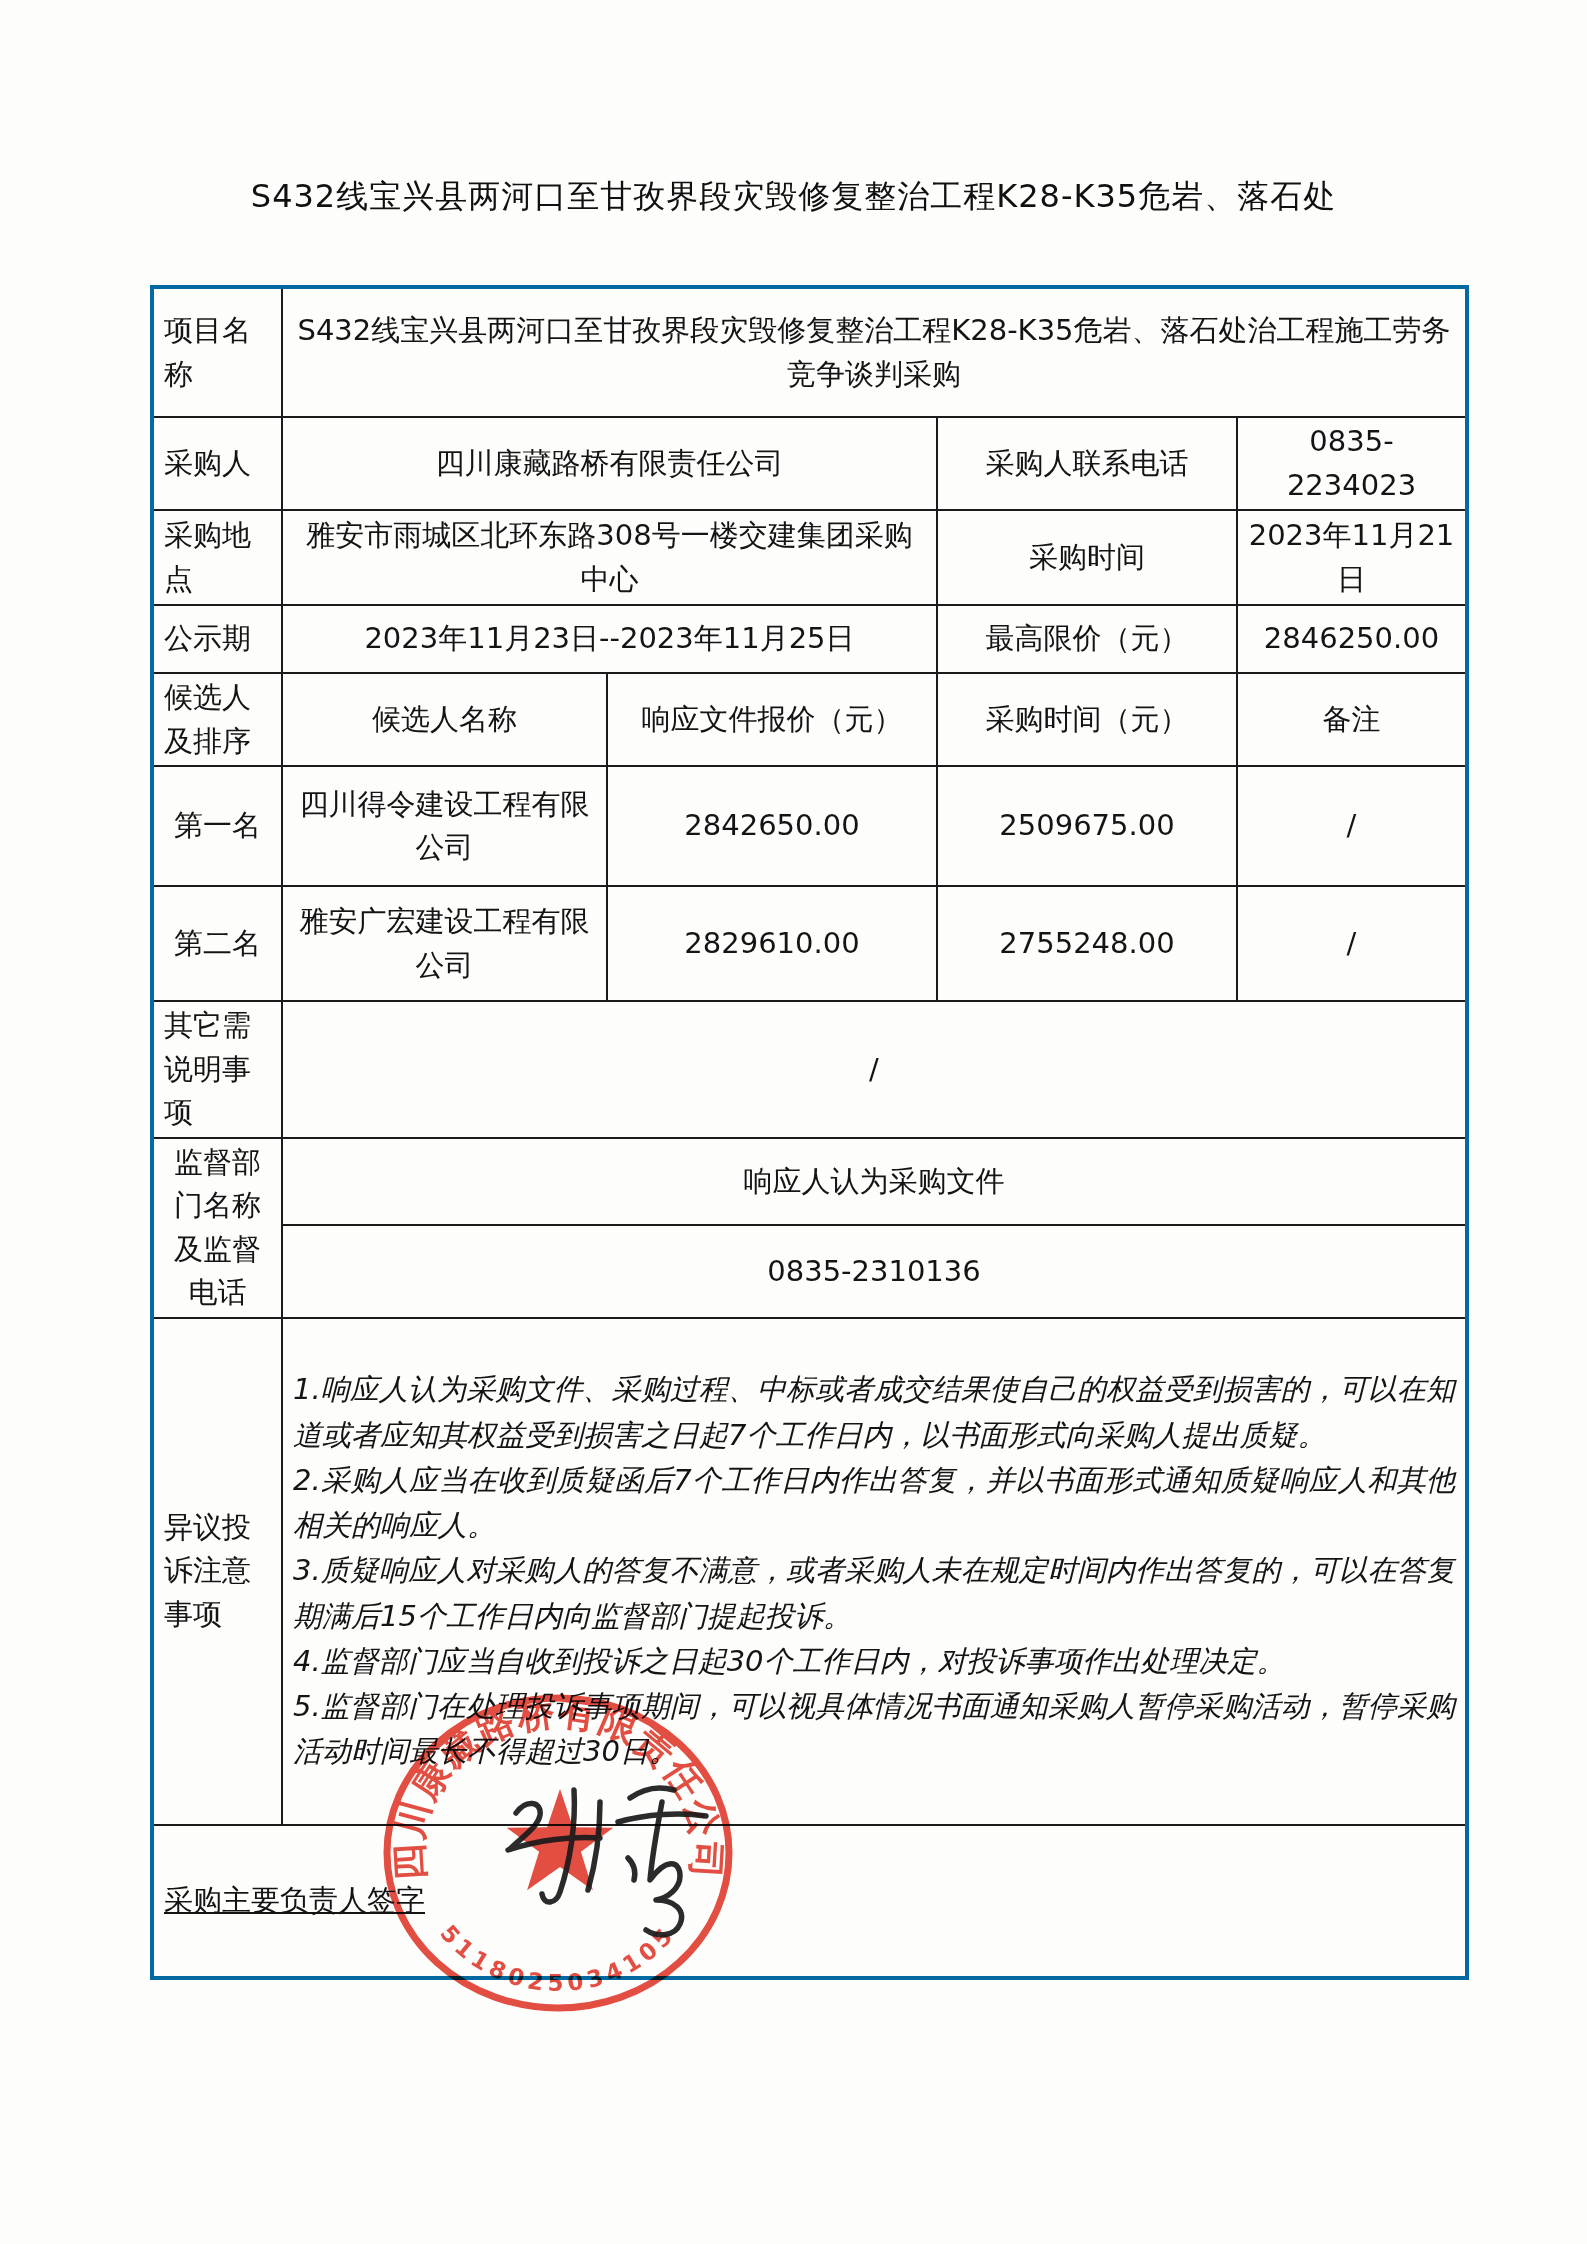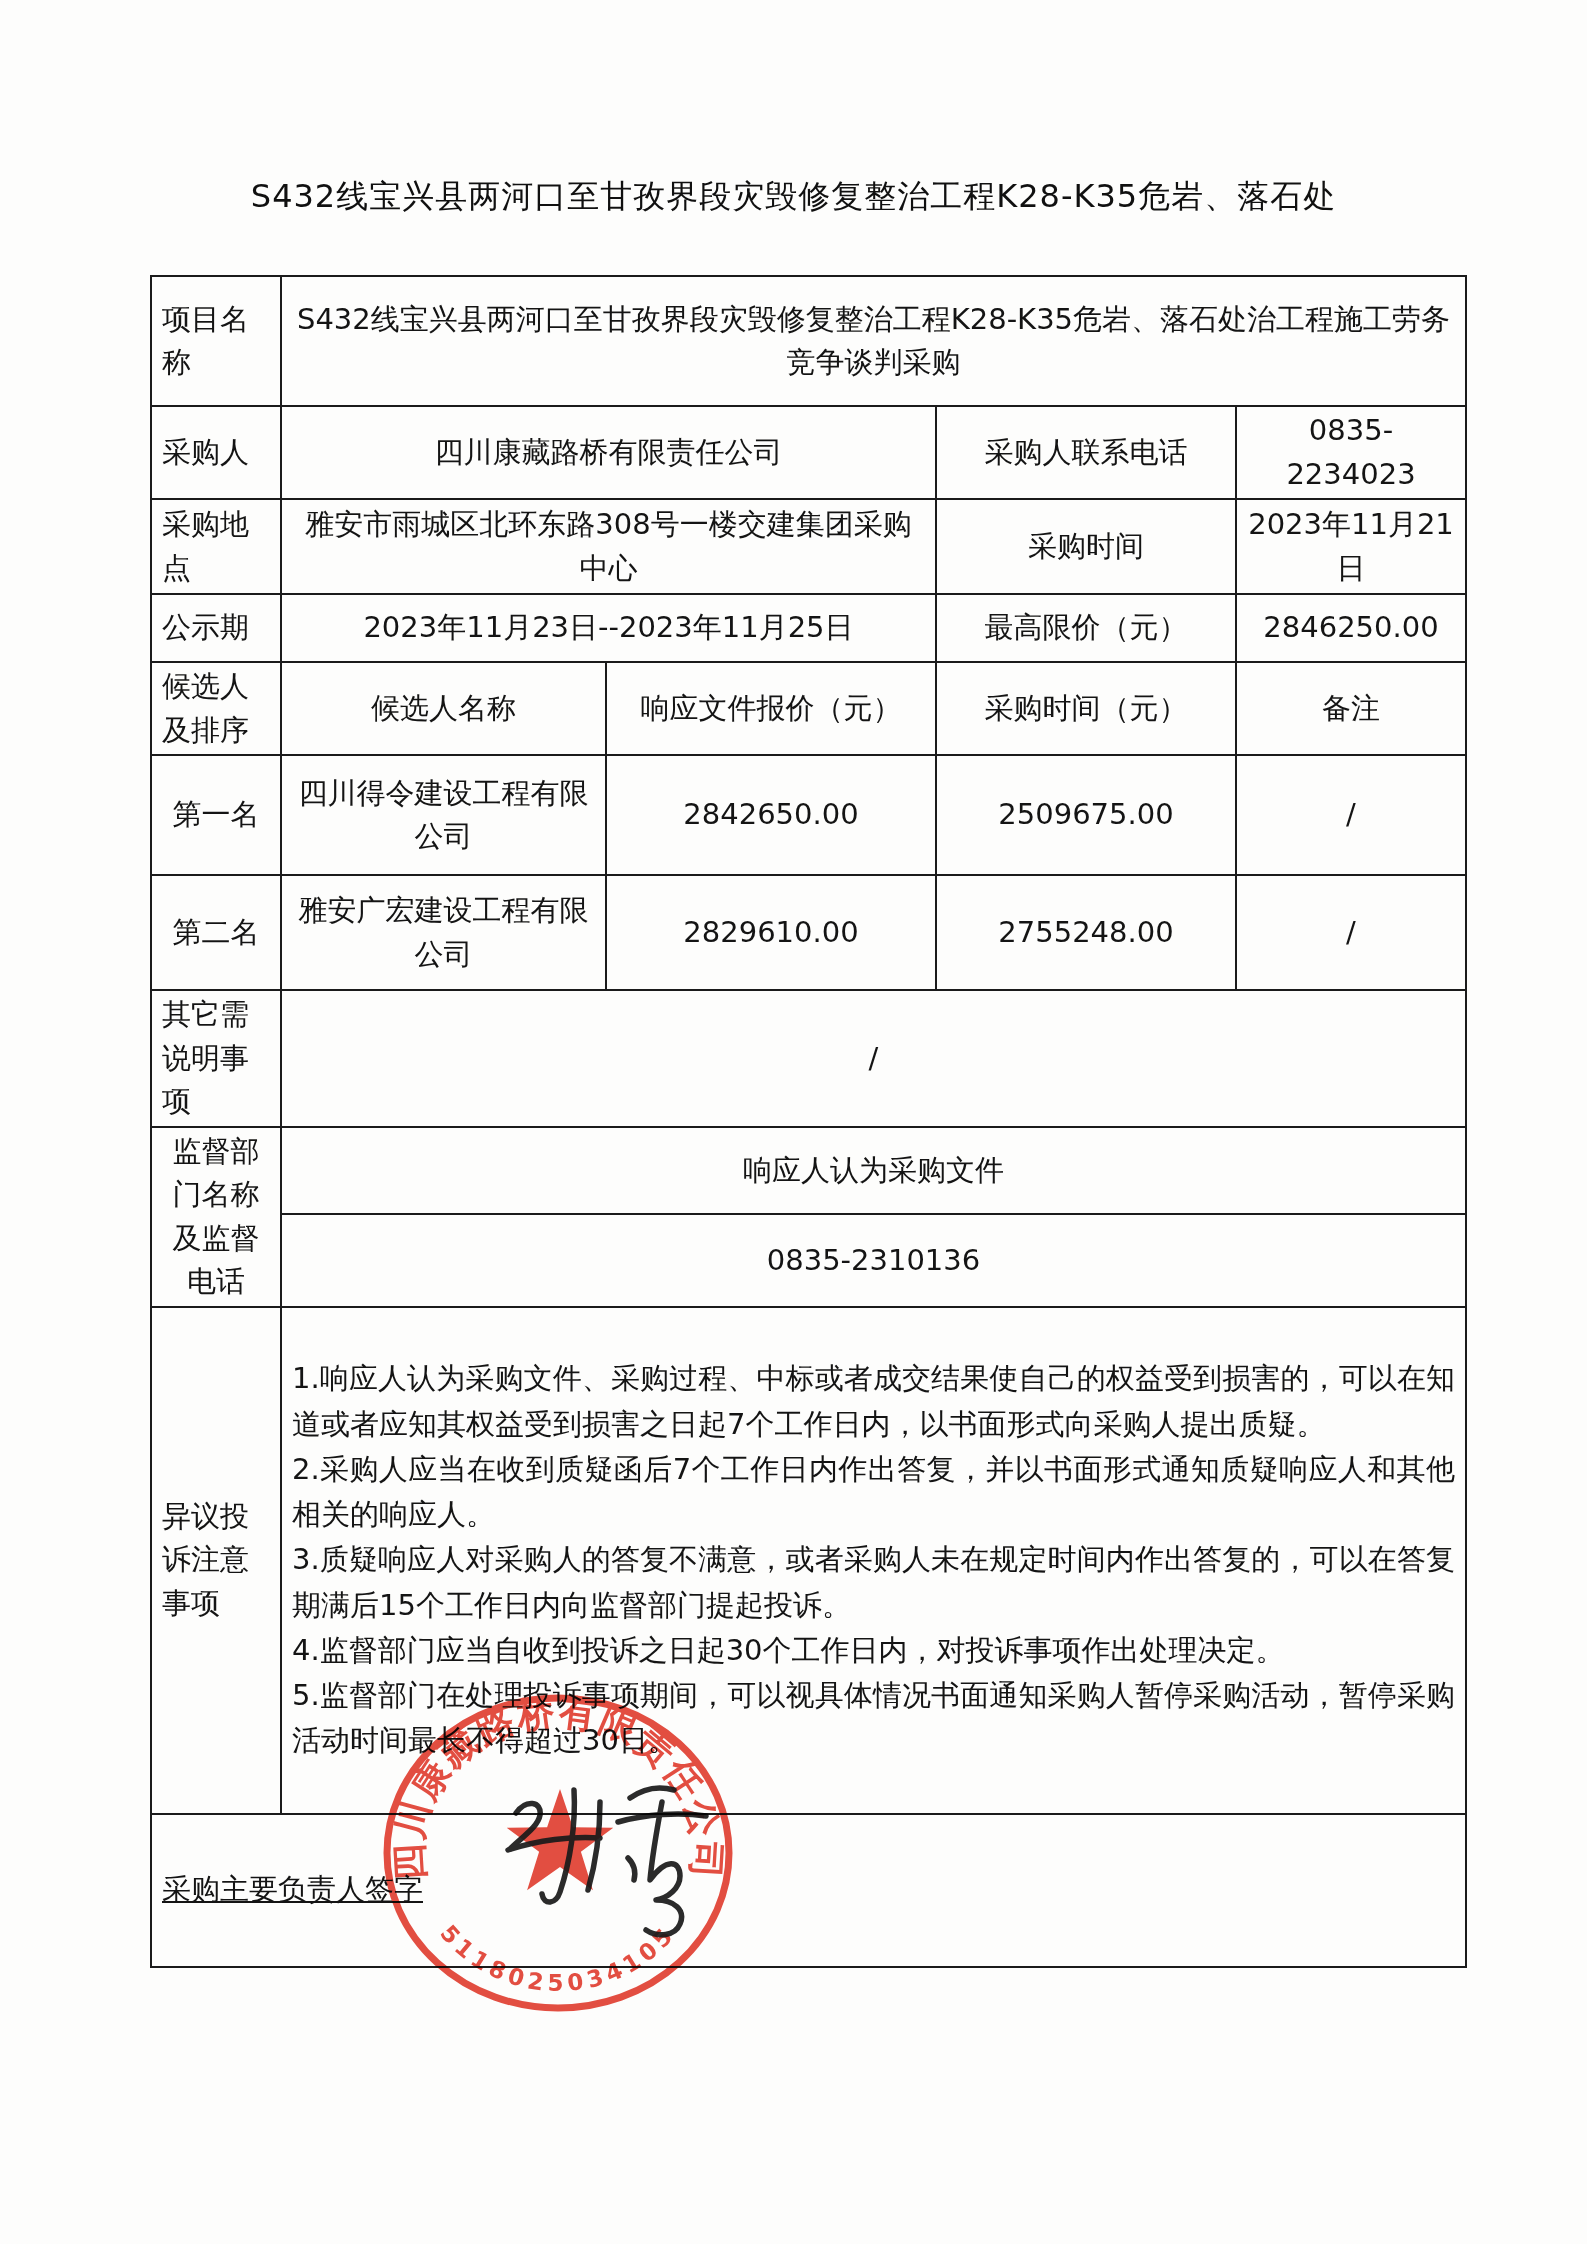--- a/index.html
+++ b/index.html
@@ -13,42 +13,42 @@
   }
   .page{position:absolute;inset:0;overflow:hidden;}
 
   .doc-title{
     position:absolute;top:172px;left:140px;width:1307px;
     text-align:center;font-weight:400;font-size:32px;line-height:1.55;
     letter-spacing:1px;color:#101010;
   }
 
   table.doc{
-    position:absolute;left:150px;top:275px;width:1315px;
+    position:absolute;left:150px;top:285px;width:1315px;
     border-collapse:collapse;table-layout:fixed;
-    border:2px solid #0369a1;
+    border:4px solid #0369a1;
     font-size:29px;color:#141414;
   }
   table.doc td{
     border:2px solid #1b1b1b;
     vertical-align:middle;
     padding:2px 10px;
     overflow:hidden;
     line-height:1.5;
   }
   td.lab{padding:2px 7px;text-align:left;}
   td.labc{padding:2px 7px;text-align:center;}
   td.lt{text-align:center;padding-left:13px;}
   td.ctr{text-align:center;}
   tr.h130{height:130px;} tr.h87{height:87px;} tr.h95{height:95px;}
   tr.h68{height:68px;}  tr.h90{height:90px;} tr.h120{height:120px;margin-top:48px;}
   tr.h115{height:115px;} tr.h83{height:83px;} tr.h79{height:79px;}
   tr.h507{height:507px;} tr.h153{height:153px;text-decoration:underline;}
 
-  td.objection-cell{padding:10px 16px;text-align:justify;}
+  td.objection-cell{padding:10px 16px;text-align:justify;font-style:italic;}
   td.objection-cell p{margin:0;line-height:1.56;}
 
   .sig-cell{font-size:29px;}
 
   
   .seal{
     position:absolute;left:378px;top:1690px;width:360px;height:326px;
     mix-blend-mode:multiply;
   }
   .seal svg{display:block;}

